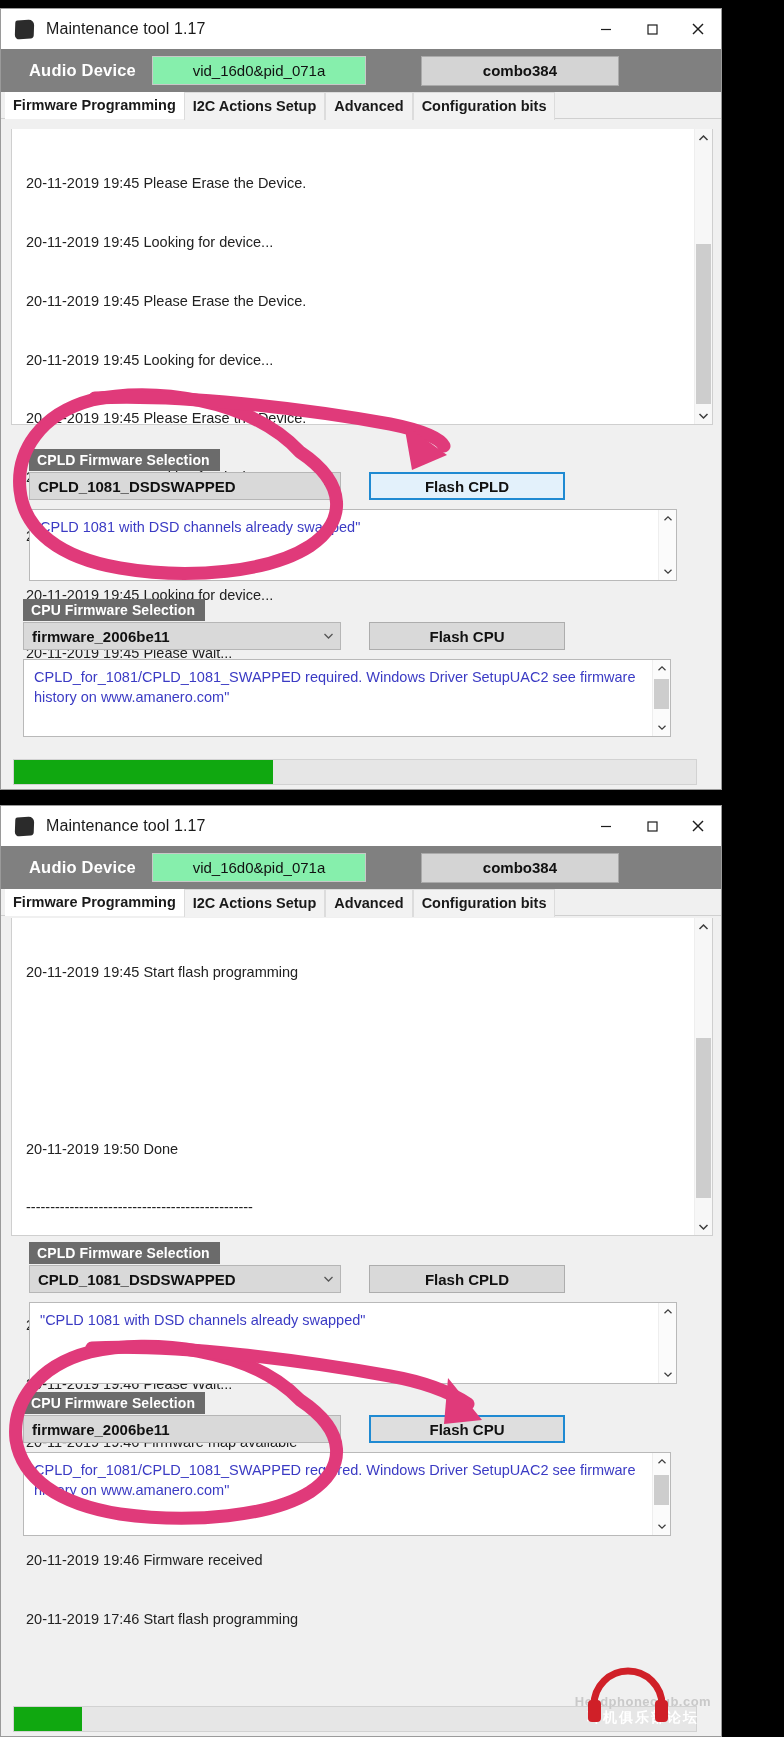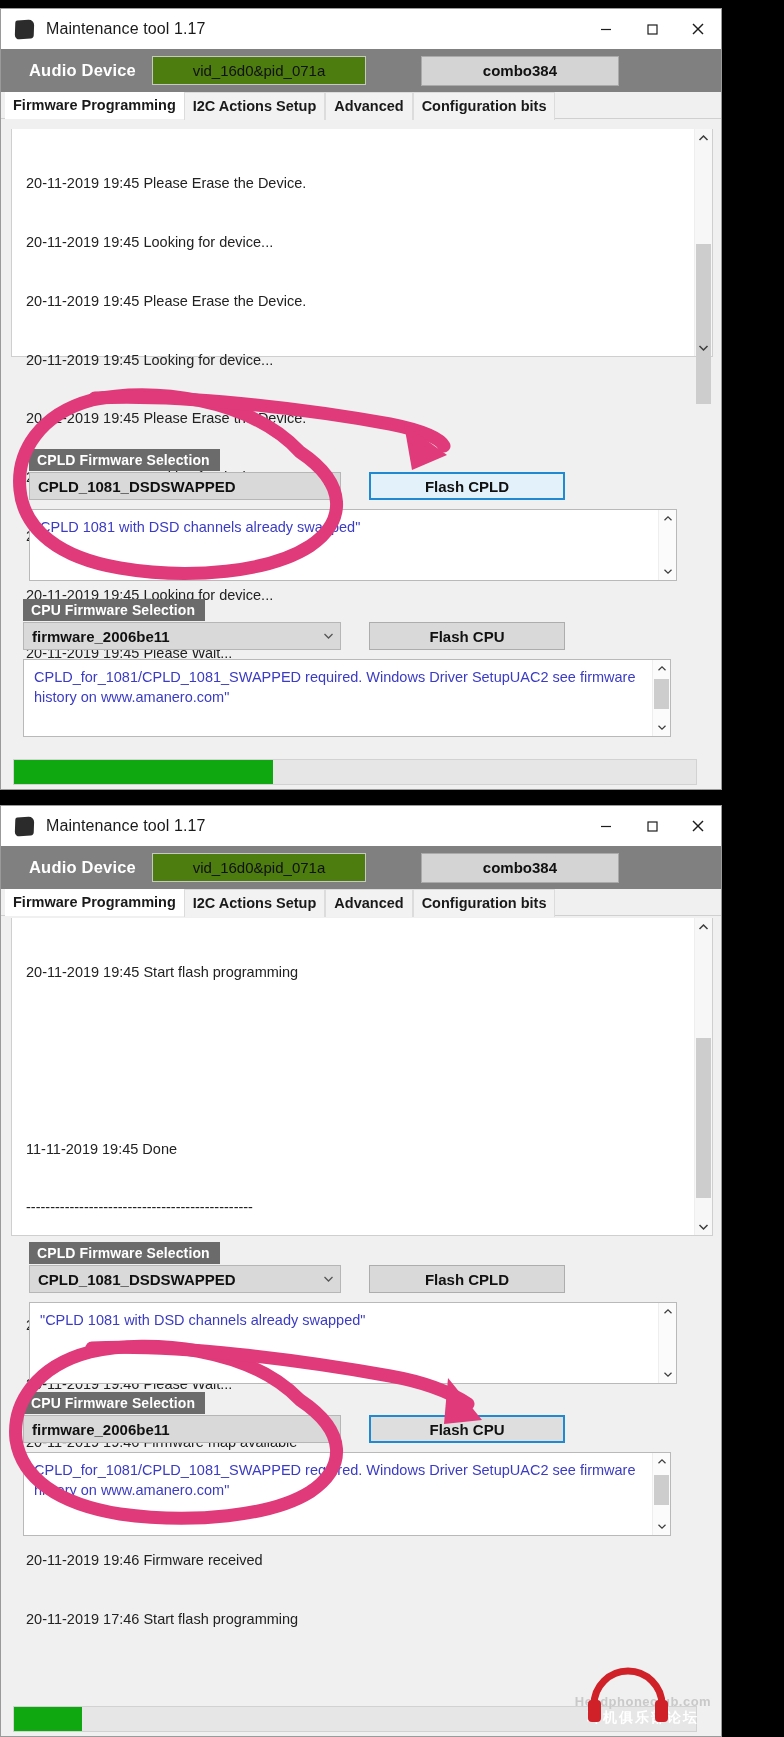--- a/index.html
+++ b/index.html
@@ -15,21 +15,21 @@
   .titlebar{height:40px;background:#ffffff;display:flex;align-items:center;position:relative;}
   .app-icon{width:19px;height:19px;margin-left:14px;margin-right:12px;background:#2b2b2b;
             border-radius:2px 6px 3px 5px;transform:rotate(-4deg) skewX(-6deg);}
   .title-text{font-size:16px;color:#1a1a1a;letter-spacing:.1px;}
   .win-btns{position:absolute;right:0;top:0;height:40px;display:flex;align-items:center;}
   .wbtn{width:46px;height:40px;display:flex;align-items:center;justify-content:center;color:#1d1d1d;}
   .wbtn svg{display:block;}
 
   .devicebar{height:43px;background:#808080;display:flex;align-items:center;padding:0 0 0 28px;box-sizing:border-box;text-align:right;}
   .dev-label{color:#ffffff;font-size:16.5px;font-weight:bold;margin-right:16px;letter-spacing:.2px;}
-  .dev-value{background:#4d7c0f;border:1px solid #c8c8c8;width:212px;height:27px;display:flex;
+  .dev-value{background:#86efac;border:1px solid #c8c8c8;width:212px;height:27px;display:flex;
              align-items:center;justify-content:center;font-size:15px;color:#111;}
   .dev-combo{margin-left:55px;background:#d4d4d4;border:1px solid #aaaaaa;width:196px;height:28px;
              display:flex;align-items:center;justify-content:center;font-size:15px;font-weight:bold;color:#111;}
 
   .tabstrip{height:27px;background:#f0f0f0;display:flex;align-items:flex-start;padding-left:4px;
             border-bottom:1px solid #d0d0d0;box-sizing:border-box;}
   .tab{font-size:14.5px;font-weight:bold;color:#1a1a1a;padding:4px 8px 4px 8px;line-height:19px;}
   .tab.active{background:#ffffff;}
   .tab.inactive{background:#f2f2f2;border:1px solid #dcdcdc;border-bottom:none;}
 
@@ -107,21 +107,21 @@
       <div class="dev-combo">combo384</div>
     </div>
 
     <div class="tabstrip">
       <div class="tab active">Firmware Programming</div>
       <div class="tab inactive">I2C Actions Setup</div>
       <div class="tab inactive">Advanced</div>
       <div class="tab inactive">Configuration bits</div>
     </div>
 
-    <div class="logpane" style="position:absolute;left:10px;top:120px;width:702px;height:228px;">
+    <div class="logpane" style="position:absolute;left:10px;top:120px;width:702px;height:296px;">
       <div class="logtext">
         <div>20-11-2019 19:45 Please Erase the Device.</div>
         <div>20-11-2019 19:45 Looking for device...</div>
         <div>20-11-2019 19:45 Please Erase the Device.</div>
         <div>20-11-2019 19:45 Looking for device...</div>
         <div>20-11-2019 19:45 Please Erase the Device.</div>
         <div>20-11-2019 19:45 Looking for device...</div>
         <div>20-11-2019 19:45 Please Erase the Device.</div>
         <div>20-11-2019 19:45 Looking for device...</div>
         <div>20-11-2019 19:45 Please Wait...</div>
@@ -246,21 +246,21 @@
       <div class="tab inactive">I2C Actions Setup</div>
       <div class="tab inactive">Advanced</div>
       <div class="tab inactive">Configuration bits</div>
     </div>
 
     <div class="logpane" style="position:absolute;left:10px;top:112px;width:702px;height:318px;">
       <div class="logtext">
         <div>20-11-2019 19:45 Start flash programming</div>
         <div class="blank"></div>
         <div class="blank"></div>
-        <div>11-11-2019 19:45 Done</div>
+        <div>20-11-2019 19:50 Done</div>
         <div>-----------------------------------------------</div>
         <div class="blank"></div>
         <div>20-11-2019 19:46 Looking for device...</div>
         <div>20-11-2019 19:46 Please Wait...</div>
         <div>20-11-2019 19:46 Firmware map available</div>
         <div>20-11-2019 19:46 Transaction Validated</div>
         <div>20-11-2019 19:46 Firmware received</div>
         <div>20-11-2019 17:46 Start flash programming</div>
       </div>
       <div class="vscroll">

